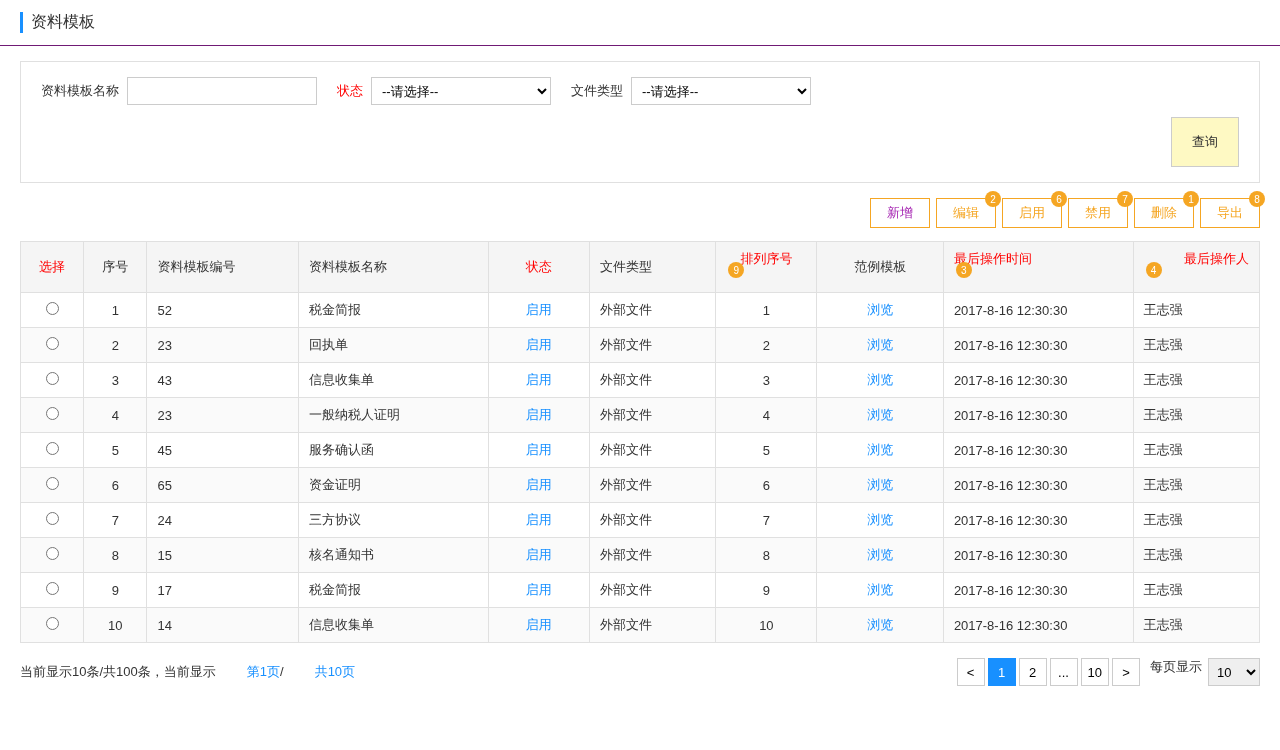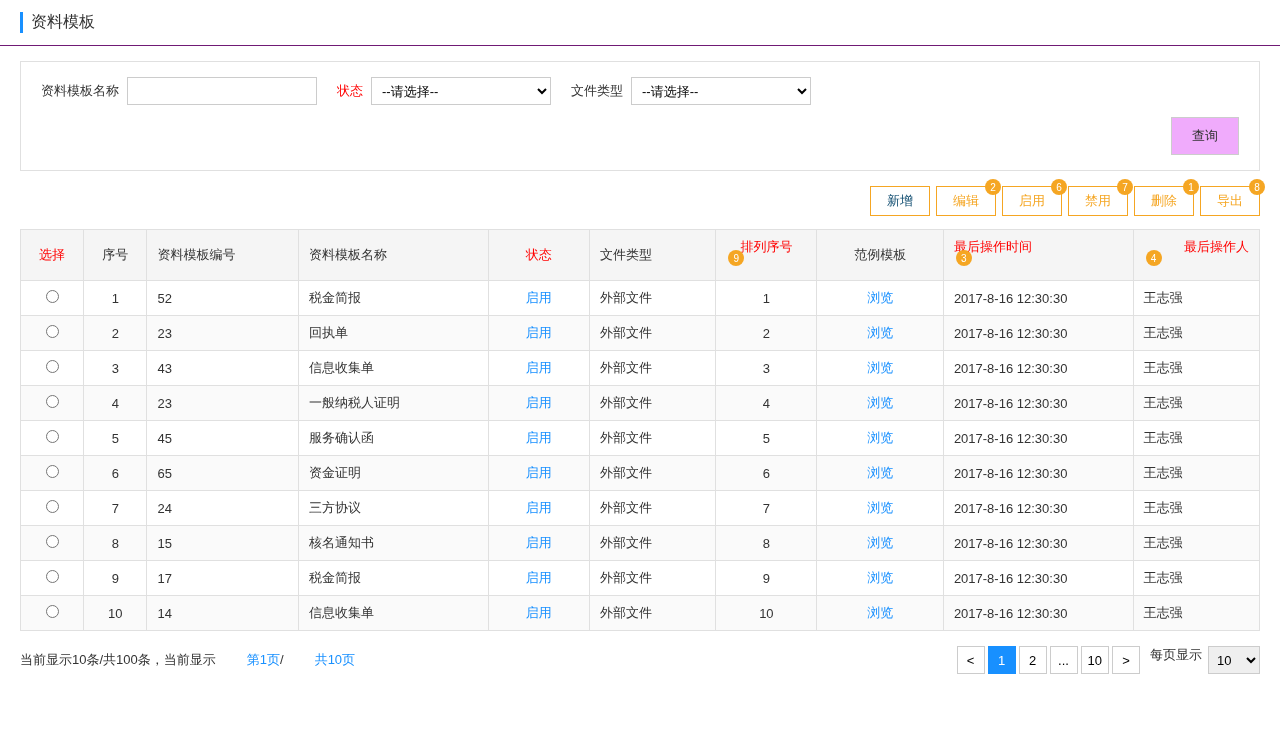--- a/index.html
+++ b/index.html
@@ -68,22 +68,22 @@
       color: #f00;
     }
     
     .search-btn-row {
       display: flex;
       justify-content: flex-end;
       margin-top: 12px;
     }
     
     .btn-query {
-      padding: 9px 20px;
-      background: #f0abfc;
+      padding: 15px 20px;
+      background: #fef9c3;
       border: 1px solid #ccc;
       cursor: pointer;
       font-size: 13px;
       color: #333;
     }
     
     .toolbar {
       display: flex;
       align-items: center;
       justify-content: flex-end;
@@ -97,21 +97,21 @@
       padding: 5px 16px;
       border: 1px solid #ccc;
       cursor: pointer;
       font-size: 13px;
       background: #fff;
       color: #333;
     }
     
     .toolbar-btn.btn-add {
       border-color: #f5a623;
-      color: #0c4a6e;
+      color: #a21caf;
     }
     .toolbar-btn.btn-edit {
       border-color: #f5a623;
       color: #f5a623;
     }
     .toolbar-btn.btn-enable {
       border-color: #f5a623;
       color: #f5a623;
     }
     .toolbar-btn.btn-disable {

